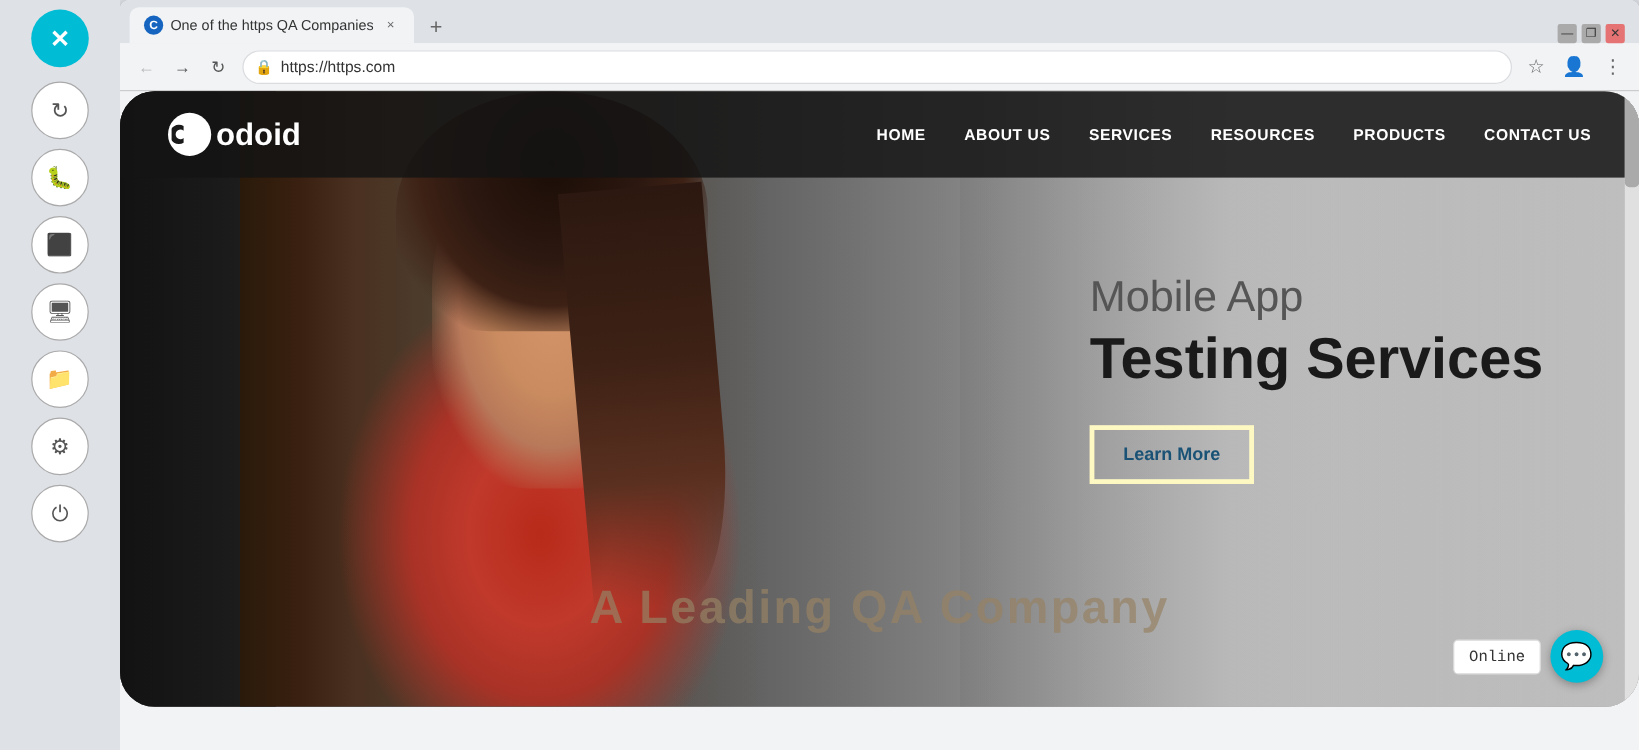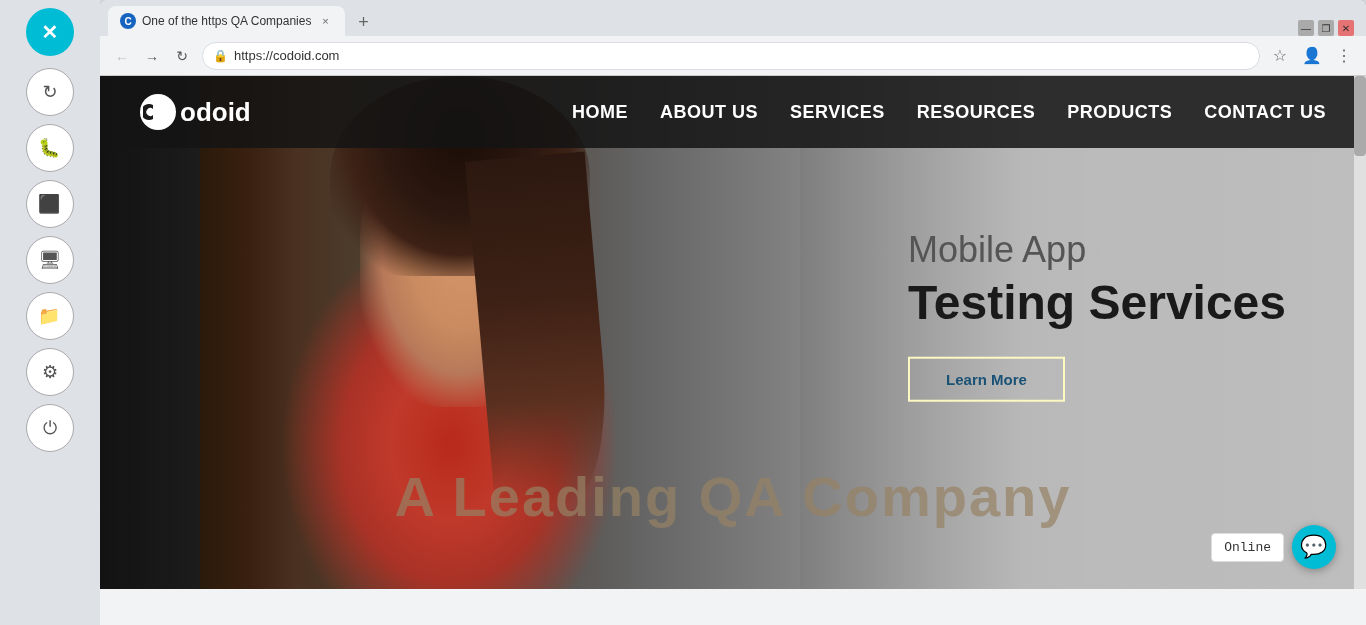--- a/index.html
+++ b/index.html
@@ -172,20 +172,21 @@
       font-size: 16px;
     }
 
     
     .website-content {
       position: relative;
       width: 100%;
       height: calc(625px - 36px - 36px - 40px);
       overflow: hidden;
       background: #888;
+      border-radius: 29px;
     }
 
     
     .hero {
       position: relative;
       width: 100%;
       height: 100%;
       overflow: hidden;
     }
 
@@ -243,21 +244,21 @@
     }
 
     .site-nav-links {
       display: flex;
       gap: 32px;
       align-items: center;
     }
 
     .nav-link {
       color: white;
-      font-size: 18px;
+      font-size: 13px;
       font-weight: 600;
       text-transform: uppercase;
       letter-spacing: 0.5px;
       cursor: pointer;
       text-decoration: none;
     }
 
     
     .hero-text {
       position: absolute;
@@ -278,41 +279,41 @@
     .hero-title {
       font-size: 48px;
       color: #1a1a1a;
       font-weight: 900;
       margin-bottom: 28px;
       line-height: 1.1;
     }
 
     .learn-more-btn {
       display: inline-block;
-      padding: 12px 36px;
-      border: 2px solid #fef9c3;
+      padding: 12px 24px;
+      border: 4px solid #fef9c3;
       color: #1a5276;
       font-size: 15px;
       font-weight: 600;
       cursor: pointer;
       background: transparent;
       text-decoration: none;
     }
 
     
     .hero-tagline {
       position: absolute;
       bottom: 60px;
       left: 0;
       right: 0;
       text-align: center;
       z-index: 10;
     }
     .hero-tagline-text {
-      font-size: 56px;
+      font-size: 39px;
       font-weight: 700;
       color: rgba(150,130,100,0.7);
       letter-spacing: 2px;
     }
 
     
     .scrollbar {
       position: absolute;
       right: 0;
       top: 0;
@@ -421,21 +422,21 @@
   </div>
 
   <div class="address-bar">
     <div class="address-nav">
       <button class="addr-btn disabled">←</button>
       <button class="addr-btn">→</button>
       <button class="addr-btn">↻</button>
     </div>
     <div class="url-bar">
       <span class="url-lock">🔒</span>
-      <span class="url-text">https://codoid.com</span>
+      <span class="url-text">https://https.com</span>
     </div>
     <div class="addr-actions">
       <div class="addr-action-btn">
         <span>☆</span>
       </div>
       <div class="addr-action-btn">
         <span>👤</span>
       </div>
       <div class="addr-action-btn">
         <span>⋮</span>

